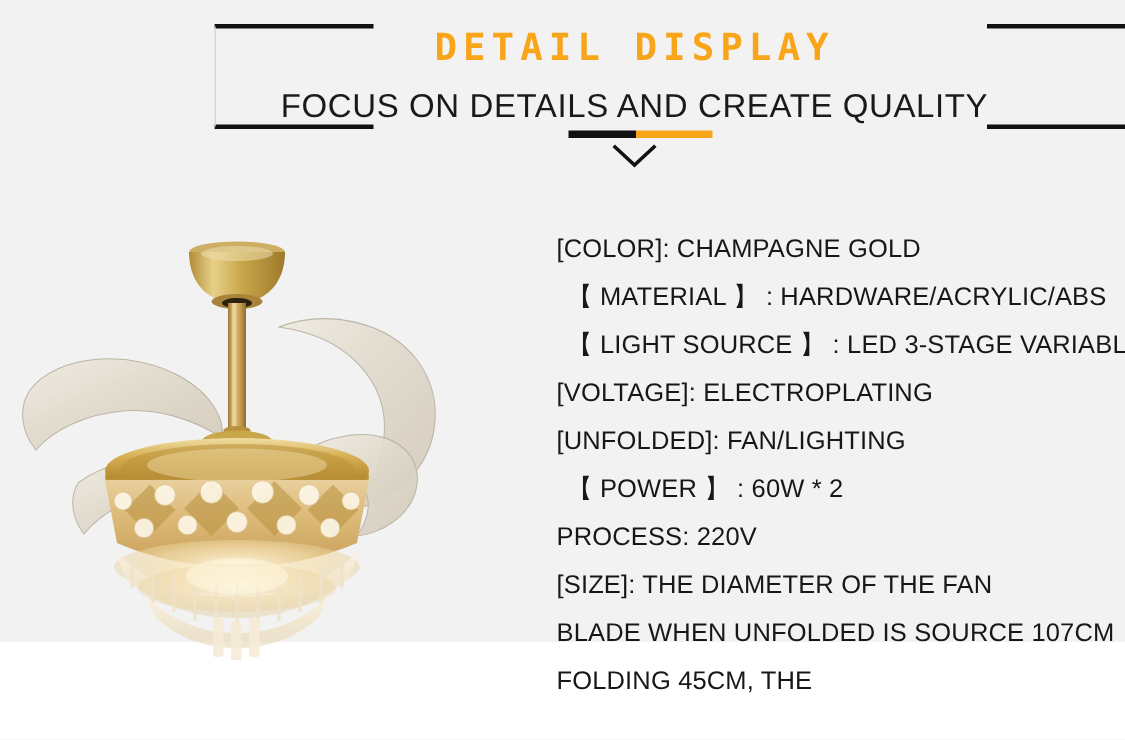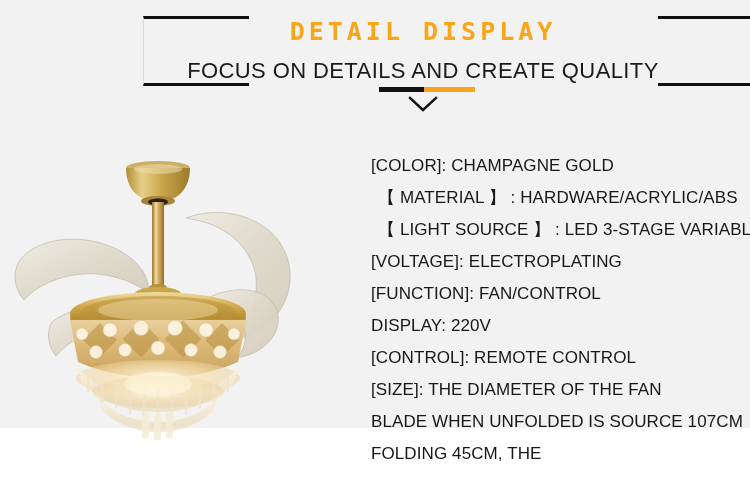--- a/index.html
+++ b/index.html
@@ -297,22 +297,22 @@
       </g>
       <ellipse cx="148" cy="244" rx="34" ry="12" fill="#fff7e2" opacity="0.55"></ellipse>
     </g>
   </svg>
 
   <div class="specs">
     <div class="spec-line">[COLOR]: CHAMPAGNE GOLD</div>
     <div class="spec-line indent">【 MATERIAL 】 : HARDWARE/ACRYLIC/ABS</div>
     <div class="spec-line indent">【 LIGHT SOURCE 】 : LED 3-STAGE VARIABLE LIGHT</div>
     <div class="spec-line">[VOLTAGE]: ELECTROPLATING</div>
-    <div class="spec-line">[FUNCTION]: FAN/CONTROL</div>
-    <div class="spec-line">DISPLAY: 220V</div>
-    <div class="spec-line">[CONTROL]: REMOTE CONTROL</div>
+    <div class="spec-line">[UNFOLDED]: FAN/LIGHTING</div>
+    <div class="spec-line indent">【 POWER 】 : 60W * 2</div>
+    <div class="spec-line">PROCESS: 220V</div>
     <div class="spec-line">[SIZE]: THE DIAMETER OF THE FAN</div>
     <div class="spec-line">BLADE WHEN UNFOLDED IS SOURCE 107CM</div>
     <div class="spec-line">FOLDING 45CM, THE</div>
 
   </div>
 
 </div>
 
 </body></html>

